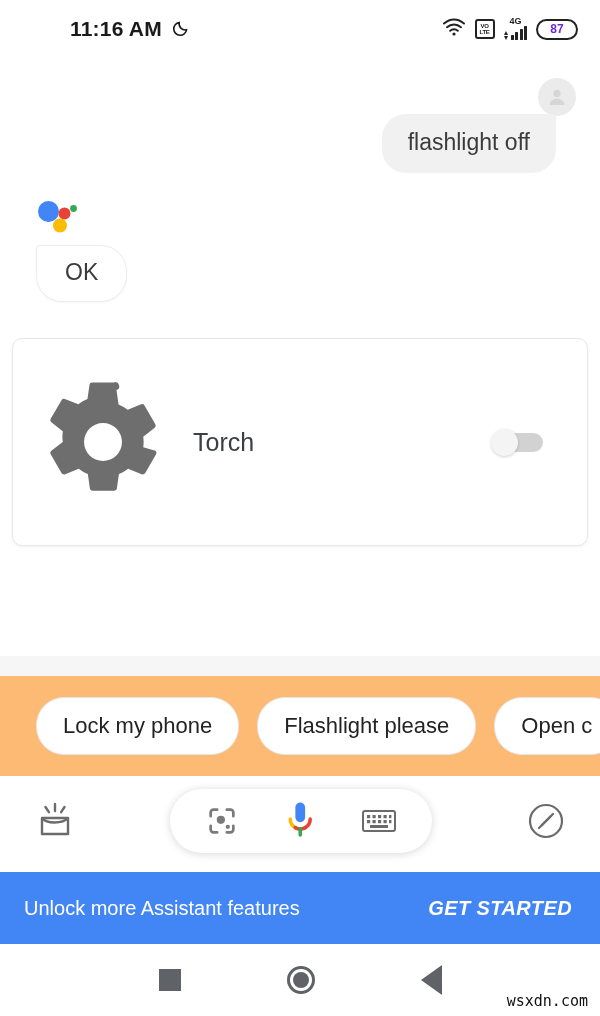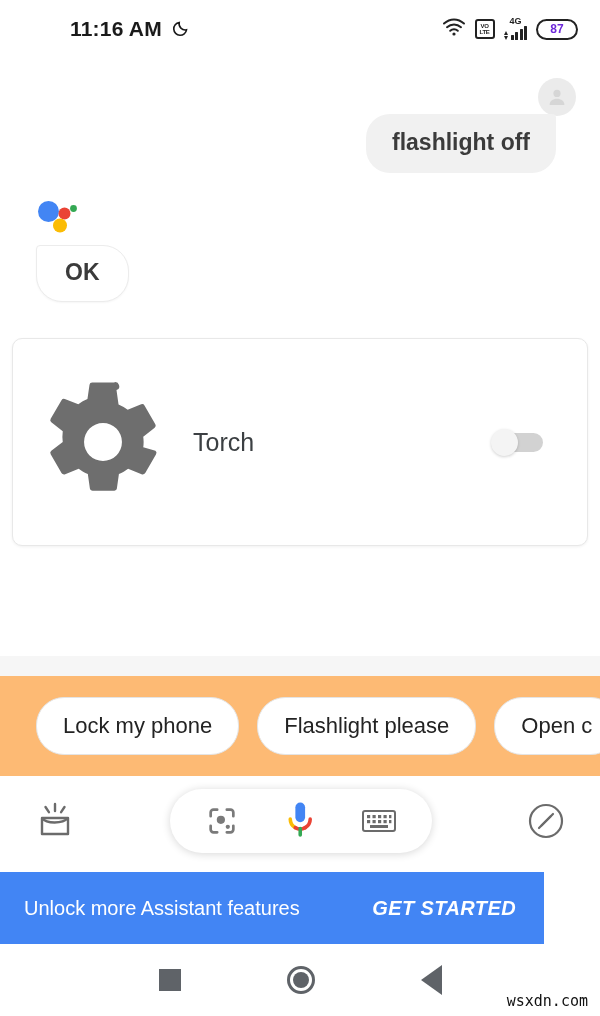--- a/index.html
+++ b/index.html
@@ -58,21 +58,21 @@
   .tiny-arrows b:first-child { border-bottom: 4px solid #222; }
   .tiny-arrows b:last-child { border-top: 4px solid #222; }
   .battery {
     width: 42px; height: 21px;
     border: 2px solid #222; border-radius: 11px;
     display: flex; align-items: center; justify-content: center;
   }
   .battery span { font-size: 12px; font-weight: bold; color: #6d28d9; }
 
   
-  .conversation { position: absolute; top: 58px; left: 0; width: 600px; font-weight: bold; }
+  .conversation { position: absolute; top: 58px; left: 0; width: 600px; }
 
   .avatar-row { display: flex; justify-content: flex-end; padding: 20px 24px 0 0; }
   .avatar {
     width: 38px; height: 38px; border-radius: 50%;
     background: #ebebeb;
     display: flex; align-items: center; justify-content: center;
   }
 
   .user-bubble-row { display: flex; justify-content: flex-end; padding: 6px 44px 0 0; margin-top: -8px; }
   .user-bubble {
@@ -161,21 +161,21 @@
     border-radius: 34px;
     box-shadow: 0 1px 8px rgba(0,0,0,0.16);
     display: flex; align-items: center; justify-content: space-around;
     padding: 0 14px;
   }
   .icon-btn { display: flex; align-items: center; justify-content: center; }
 
   
   .banner {
     position: absolute; top: 872px; left: 0;
-    width: 544px; height: 72px;
+    width: 600px; height: 72px;
     background: #4285F4;
     display: flex; align-items: center; justify-content: space-between;
     padding: 0 28px 0 24px;
   }
   .banner-text { font-size: 20px; color: #ffffff; }
   .banner-cta { font-size: 20px; color: #ffffff; font-weight: bold; letter-spacing: 0.4px; font-style: italic; }
 
   
   .nav-bar {
     position: absolute; top: 944px; left: 0;

